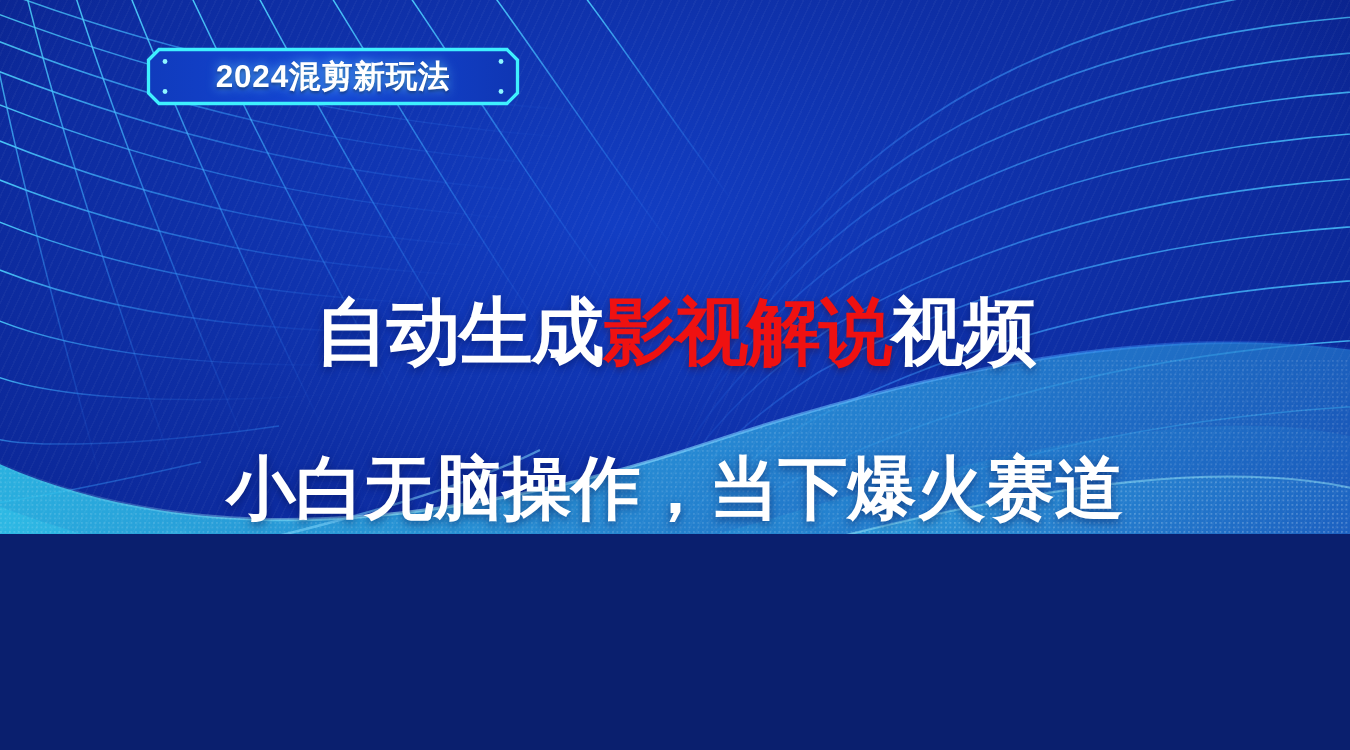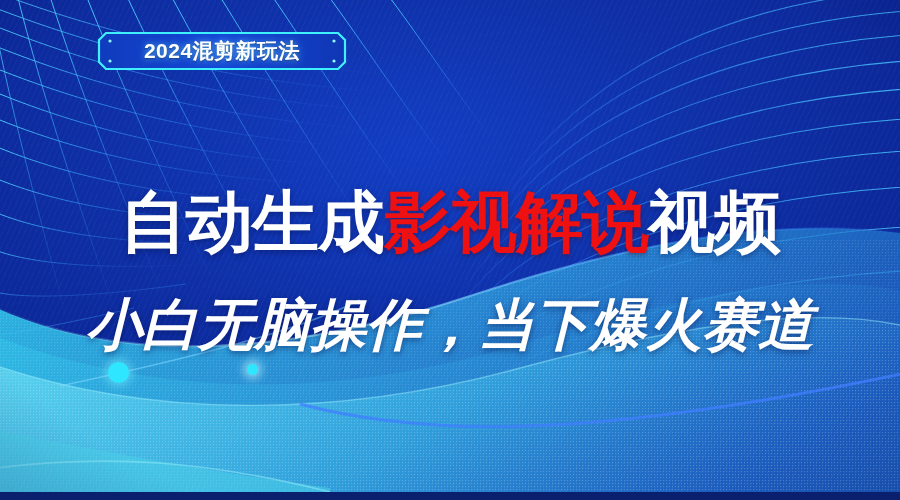--- a/index.html
+++ b/index.html
@@ -4,21 +4,21 @@
 <title>AI一键混剪</title>
 <style>
   html, body {
     margin: 0;
     padding: 0;
     background: #0a1f6e;
   }
   #poster {
     position: relative;
     width: 900px;
-    height: 492px;
+    height: 356px;
     overflow: hidden;
     font-family: "Liberation Sans", "DejaVu Sans", sans-serif;
     background: #0e2fa6;
     user-select: none;
   }
 
   
   .bg-layer {
     position: absolute;
     inset: 0;
@@ -90,36 +90,35 @@
   }
   .line-1 {
     top: 97px;
     font-size: 74px;
     line-height: 86px;
     letter-spacing: -1px;
     text-shadow: 0 2px 6px rgba(2,14,74,.45);
   }
   .line-2 {
     top: 182px;
-    font-size: 67px;
+    font-size: 49px;
     line-height: 80px;
     letter-spacing: -1px;
     text-shadow: 0 2px 6px rgba(2,14,74,.45);
   }
   .line-2 .hl {
     color: #ef1111;
     text-shadow: 0 2px 5px rgba(60,0,0,.35);
   }
   .line-3 {
     top: 292px;
-    font-size: 56px;
+    font-size: 46px;
     line-height: 66px;
     letter-spacing: 0px;
     text-shadow: 0 2px 6px rgba(2,14,74,.5);
-    font-style: italic;
   }
 
   
   .dot {
     position: absolute;
     border-radius: 50%;
     background: #2ee6ff;
     z-index: 30;
   }
   .dot-big {

